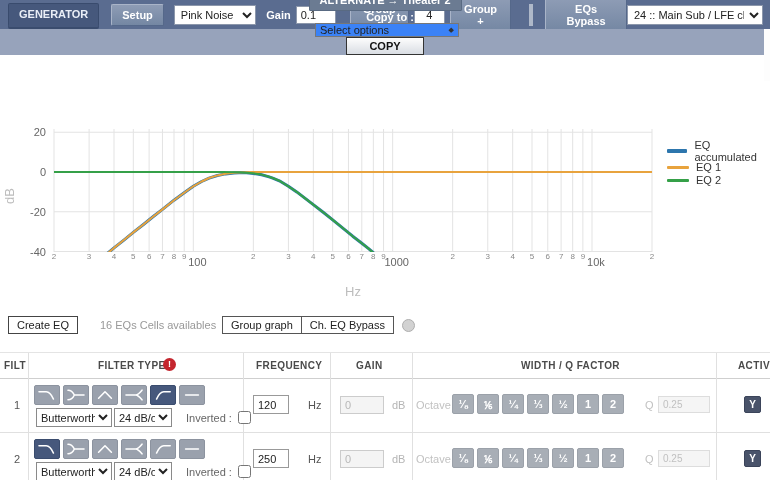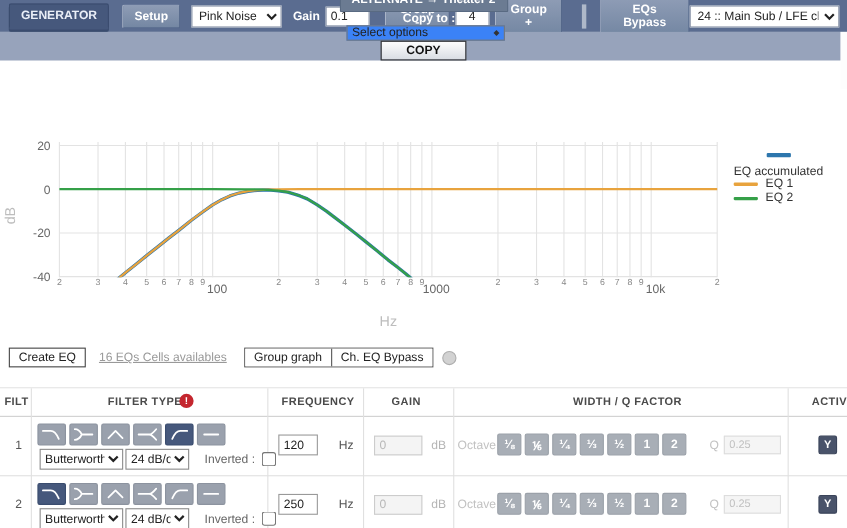--- a/index.html
+++ b/index.html
@@ -45,21 +45,21 @@
   .legend { position:absolute; font-size:11px; color:#333; display:flex; align-items:center; gap:7px; }
   .legend .sw { display:inline-block; width:22px; border-radius:1px; }
 
   
   .gctl { position:absolute; top:315px; height:20px; display:flex; align-items:center; font-size:11px; }
   .darkbtn { font-size:11px; color:#222; background:#fff; border:1px solid #555;
     padding:2px 8px; cursor:pointer; }
   .btn-pair { display:flex; border:1px solid #555; }
   .btn-pair .darkbtn { border:none; }
   .btn-pair .darkbtn + .darkbtn { border-left:1px solid #555; }
-  .cells-txt { color:#999; margin-left:12px;text-decoration:underline; }
+  .cells-txt { color:#999; margin-left:22px; }
   .led { width:13px; height:13px; border-radius:50%; background:#d2d2d2; border:1px solid #aeaeae; margin-left:8px; }
 
   
   .eqtable { position:absolute; left:0; top:352px; width:770px; height:128px; border-top:1px solid #e4e4e4; }
   .thead { position:absolute; left:0; top:0; width:770px; height:26px; border-bottom:1px solid #cfcfcf; }
   .th { position:absolute; top:7px; font-size:10px; font-weight:bold; color:#4a4a4a; letter-spacing:.4px; }
   .warn-badge { position:absolute; left:163px; top:5px; width:13px; height:13px; border-radius:50%;
     background:#c4262e; color:#fff; font-size:9px; font-weight:bold; text-align:center; line-height:13px; }
   .vsep { position:absolute; top:0; width:1px; height:128px; background:#e0e0e0; }
   .trow { position:absolute; left:0; width:770px; height:54px; border-bottom:1px solid #e0e0e0; }
@@ -195,21 +195,21 @@
       <text x="46" y="119.75" font-size="11" fill="#666" text-anchor="end">-20</text>
       <line x1="54" y1="155.5" x2="652" y2="155.5" stroke="#e3e3e3" stroke-width="1"></line>
       <text x="46" y="159.5" font-size="11" fill="#666" text-anchor="end">-40</text>
       <text x="14" y="100" font-size="13" fill="#bdbdbd" transform="rotate(-90 14 100)" text-anchor="middle">dB</text>
       <text x="353" y="200" font-size="13" fill="#bdbdbd" text-anchor="middle">Hz</text>
       <path d="M104.9 159.5 L114.0 151.9 L124.2 143.8 L133.3 136.4 L143.1 128.7 L153.3 120.5 L162.5 113.4 L174.0 104.2 L184.2 96.7 L193.3 90.3 L201.6 85.5 L209.1 82.1 L217.4 79.5 L225.5 77.9 L234.0 77.0 L244.2 76.6 L253.3 77.5 L261.6 78.7 L269.1 80.9 L272.7 82.1 L279.3 84.8 L288.4 90.3 L296.7 95.9 L304.2 101.6 L313.3 108.6 L323.5 116.5 L332.7 123.9 L342.5 131.8 L352.7 140.2 L361.8 147.2 L368.9 152.9 L375.5 158.5" fill="none" stroke="#2d76ad" stroke-width="3" stroke-linejoin="round" clip-path="url(#plotclip)"></path>
       <path d="M104.9 159.5 L114.0 151.9 L124.2 143.8 L133.3 136.4 L143.1 128.7 L153.3 120.5 L162.5 113.4 L174.0 104.2 L184.2 96.7 L193.3 90.3 L201.6 85.5 L209.1 82.0 L217.4 79.4 L225.5 77.8 L234.0 76.8 L244.2 76.3 L253.3 76.1 L272.7 76.0 L288.4 76.0 L332.7 76.0 L392.7 76.0 L532.0 76.0 L652.0 76.0" fill="none" stroke="#e8a33d" stroke-width="2" stroke-linejoin="round" clip-path="url(#plotclip)"></path>
       <path d="M54.0 76.0 L149.1 76.0 L193.3 76.0 L222.5 76.1 L239.3 76.3 L253.3 77.3 L261.6 78.6 L269.1 80.8 L272.7 82.0 L279.3 84.7 L288.4 90.3 L296.7 95.9 L304.2 101.6 L313.3 108.6 L323.5 116.5 L332.7 123.9 L342.5 131.8 L352.7 140.2 L361.8 147.2 L368.9 152.9 L375.5 158.5" fill="none" stroke="#35a048" stroke-width="2" stroke-linejoin="round" clip-path="url(#plotclip)"></path>
     </svg>
   <div id="legend-box">
-      <div class="legend" style="left: 667px; top: 139px; flex-direction: column;">
+      <div class="legend" style="left: 667px; top: 139px;">
         <span class="sw" style="height:4px;background:#2d76ad"></span>
         <span>EQ accumulated</span>
       </div>
       <div class="legend" style="left: 667px; top: 161px;">
         <span class="sw" style="height:3px;background:#e8a33d"></span>
         <span>EQ 1</span>
       </div>
       <div class="legend" style="left: 667px; top: 174px;">
         <span class="sw" style="height:3px;background:#35a048"></span>
         <span>EQ 2</span>

